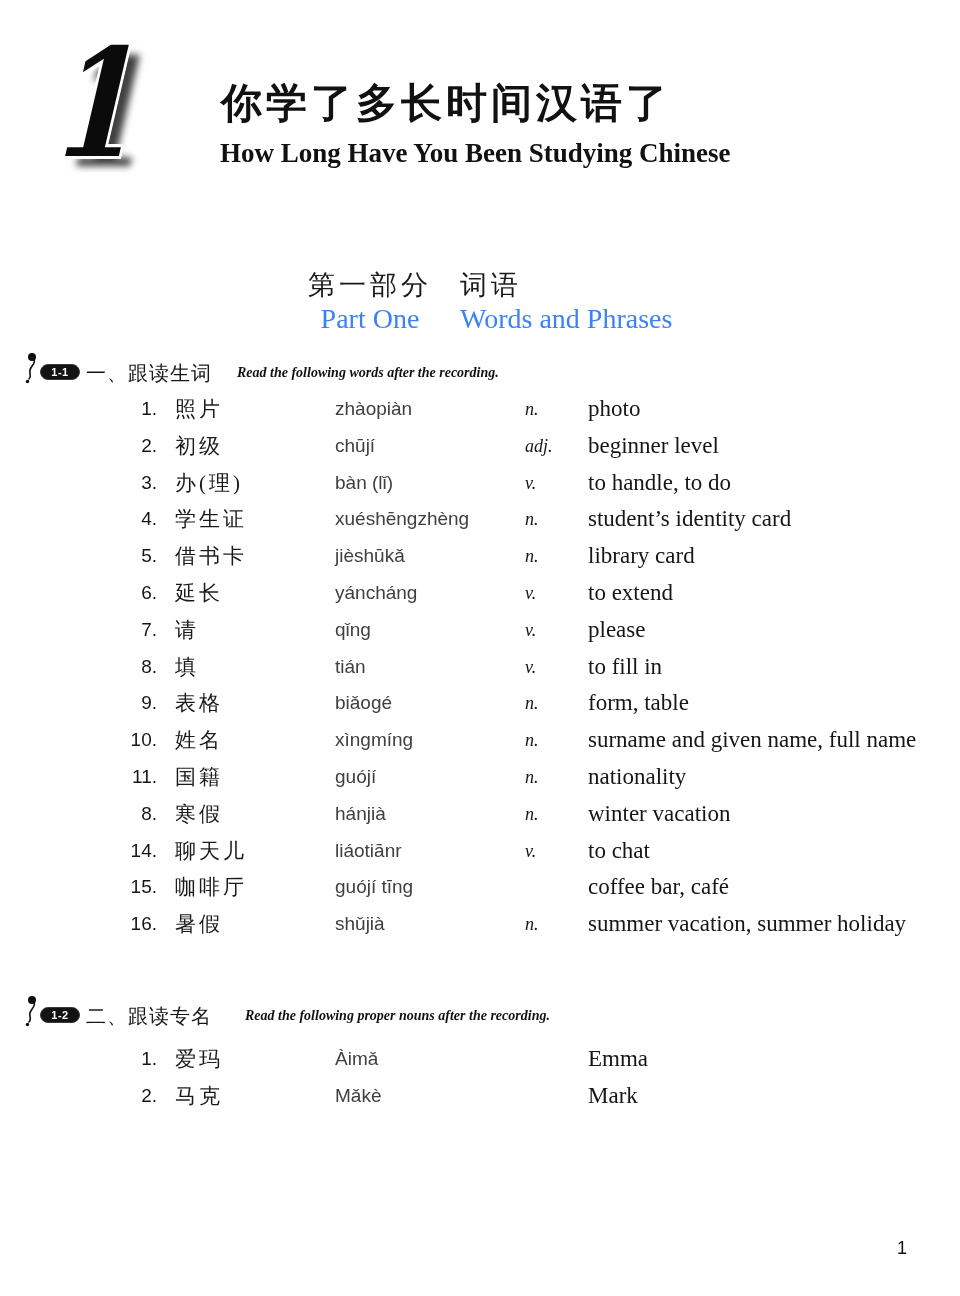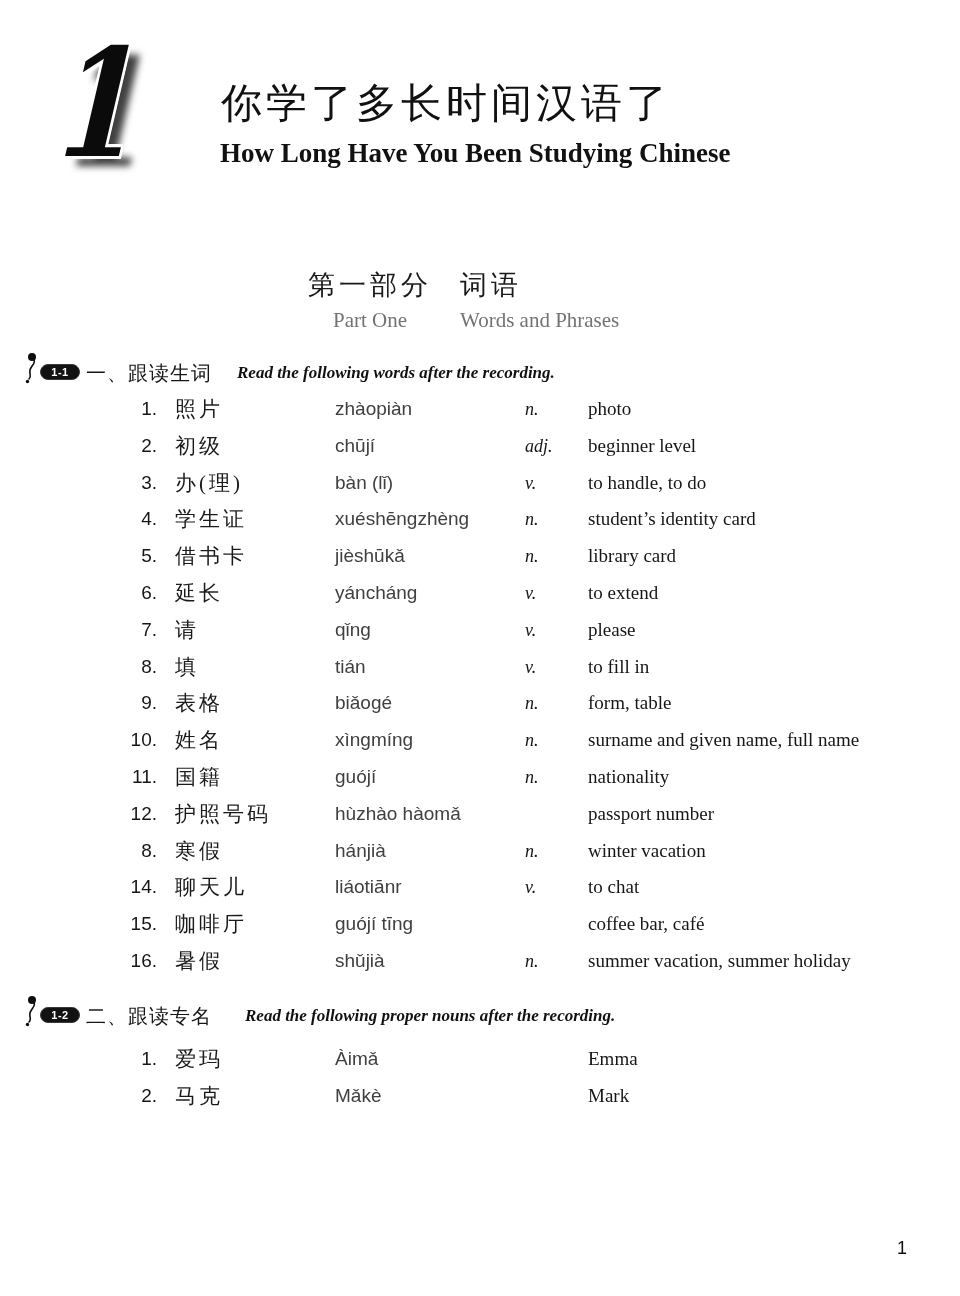--- a/index.html
+++ b/index.html
@@ -24,21 +24,21 @@
     transform:scaleX(.78) skewX(-6deg);
     transform-origin:left top;
     text-shadow:
       3px 0 0 #fff, -3px 0 0 #fff, 0 3px 0 #fff, 0 -3px 0 #fff,
       3px 3px 0 #fff, -3px -3px 0 #fff, 3px -3px 0 #fff, -3px 3px 0 #fff,
       15px 10px 9px rgba(0,0,0,.75);
   }
   .title-zh {
     position:absolute; left:221px; top:76px;
     font-family:"Liberation Sans", sans-serif;
-    font-weight:400; font-size:41px; letter-spacing:4px;
+    font-weight:700; font-size:41px; letter-spacing:4px;
     color:#111;
     white-space:nowrap;
   }
   .title-en {
     position:absolute; left:220px; top:138px;
     font-family:"Liberation Serif", serif;
     font-weight:700; font-size:27px;
     color:#111;
     white-space:nowrap;
     text-align:center;
@@ -50,23 +50,22 @@
     display:flex; gap:28px;
   }
   .ph-col1 { text-align:center; }
   .ph-col2 { text-align:left; }
   .ph-zh {
     font-family:"Liberation Serif", serif;
     font-size:27px; letter-spacing:4px; color:#1a1a1a;
     white-space:nowrap;
   }
   .ph-en {
-    margin-top:5px;
-    font-family:"Liberation Serif", serif;
-    font-size:21px; color:#737373;
+    font-family:"Liberation Serif", serif;
+    font-size:28px; color:#3b82f6;
     white-space:nowrap;
   }
 
   
   .sec-header { position:absolute; left:0; width:100%; height:26px; }
   .sec-header .earphone { position:absolute; left:23px; top:-9px; }
   .sec-header .badge {
     position:absolute; left:40px; top:4px;
     width:40px; height:16px;
     background:#121212; border:1px solid #3a3a3a; border-radius:9px;
@@ -78,21 +77,21 @@
   .sec-header .sec-zh {
     position:absolute; left:86px; top:0;
     font-family:"Liberation Serif", serif;
     font-size:20px; line-height:26px; letter-spacing:1px;
     color:#161616; white-space:nowrap;text-align:center;
   }
   .sec-header .sec-instr {
     position:absolute; top:0;
     font-family:"Liberation Serif", serif;
     font-weight:700; font-style:italic;
-    font-size:17px; line-height:26px;
+    font-size:14px; line-height:26px;
     color:#111; white-space:nowrap;
   }
   #sec1 { top:360px;text-decoration:underline; }
   #sec1 .sec-instr { left:237px; }
   #sec2 { top:1003px;padding-left:47px; }
   #sec2 .sec-instr { left:245px; }
 
   
   .vocab { position:absolute; left:107px; right:30px; }
   #vocab1 { top:391px; }
@@ -116,21 +115,21 @@
   .vrow .pinyin {
     font-family:"Liberation Sans", sans-serif;
     font-size:19px; color:#404040;
   }
   .vrow .pos {
     font-family:"Liberation Serif", serif;
     font-style:italic; font-size:18px; color:#161616;
   }
   .vrow .en {
     font-family:"Liberation Serif", serif;
-    font-size:19px; color:#161616;
+    font-size:23px; color:#161616;
   }
 
   
   .page-num {
     position:absolute; left:897px; top:1238px;
     font-family:"Liberation Sans", sans-serif;
     font-size:18px; color:#111;
   }
 </style>
 </head>
@@ -238,27 +237,20 @@
         <span class="en">surname and given name, full name</span>
       </div>
       <div class="vrow">
         <span class="num">11.</span>
         <span class="hanzi">国籍</span>
         <span class="pinyin">guójí</span>
         <span class="pos">n.</span>
         <span class="en">nationality</span>
       </div>
       <div class="vrow">
-        <span class="num">12.</span>
-        <span class="hanzi">护照号码</span>
-        <span class="pinyin">hùzhào hàomǎ</span>
-        <span class="pos"></span>
-        <span class="en">passport number</span>
-      </div>
-      <div class="vrow">
         <span class="num">8.</span>
         <span class="hanzi">寒假</span>
         <span class="pinyin">hánjià</span>
         <span class="pos">n.</span>
         <span class="en">winter vacation</span>
       </div>
       <div class="vrow">
         <span class="num">14.</span>
         <span class="hanzi">聊天儿</span>
         <span class="pinyin">liáotiānr</span>

